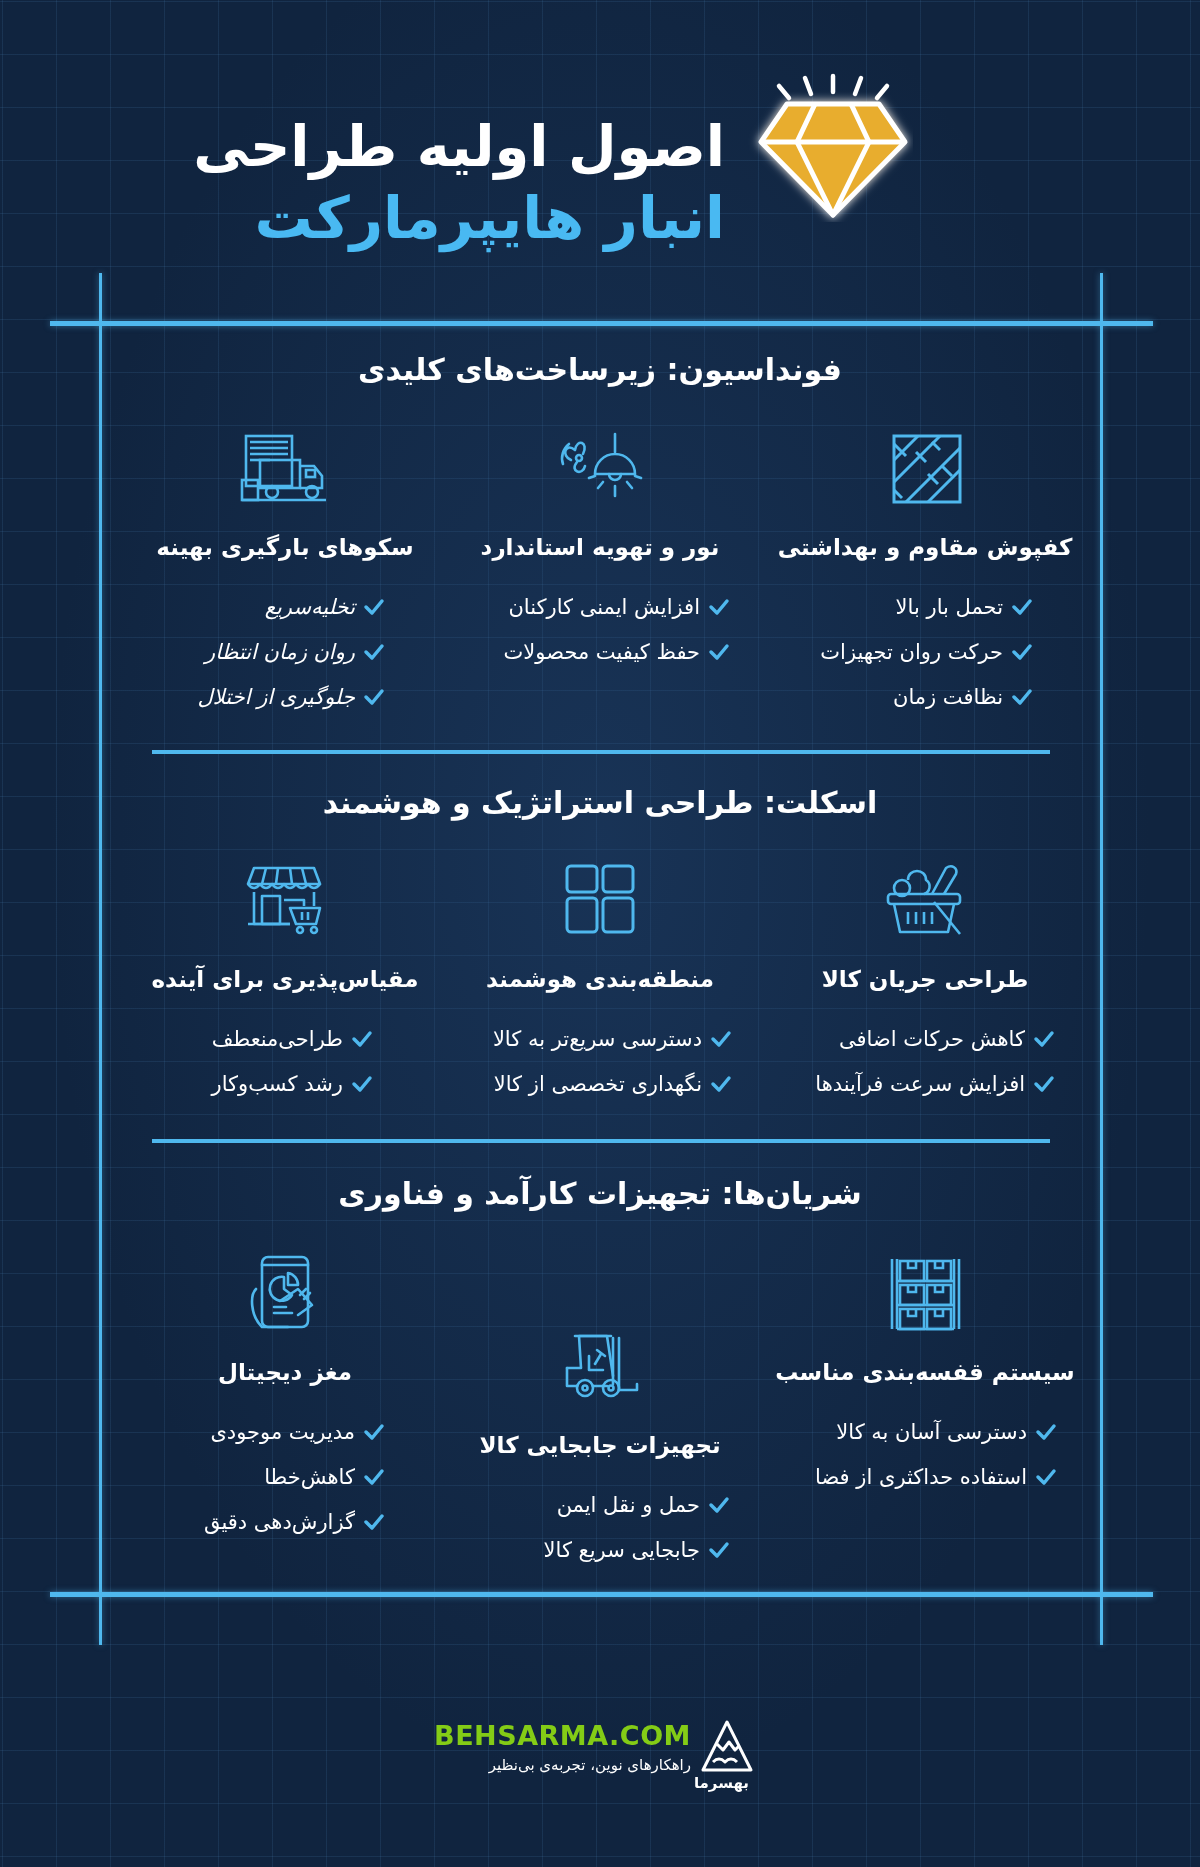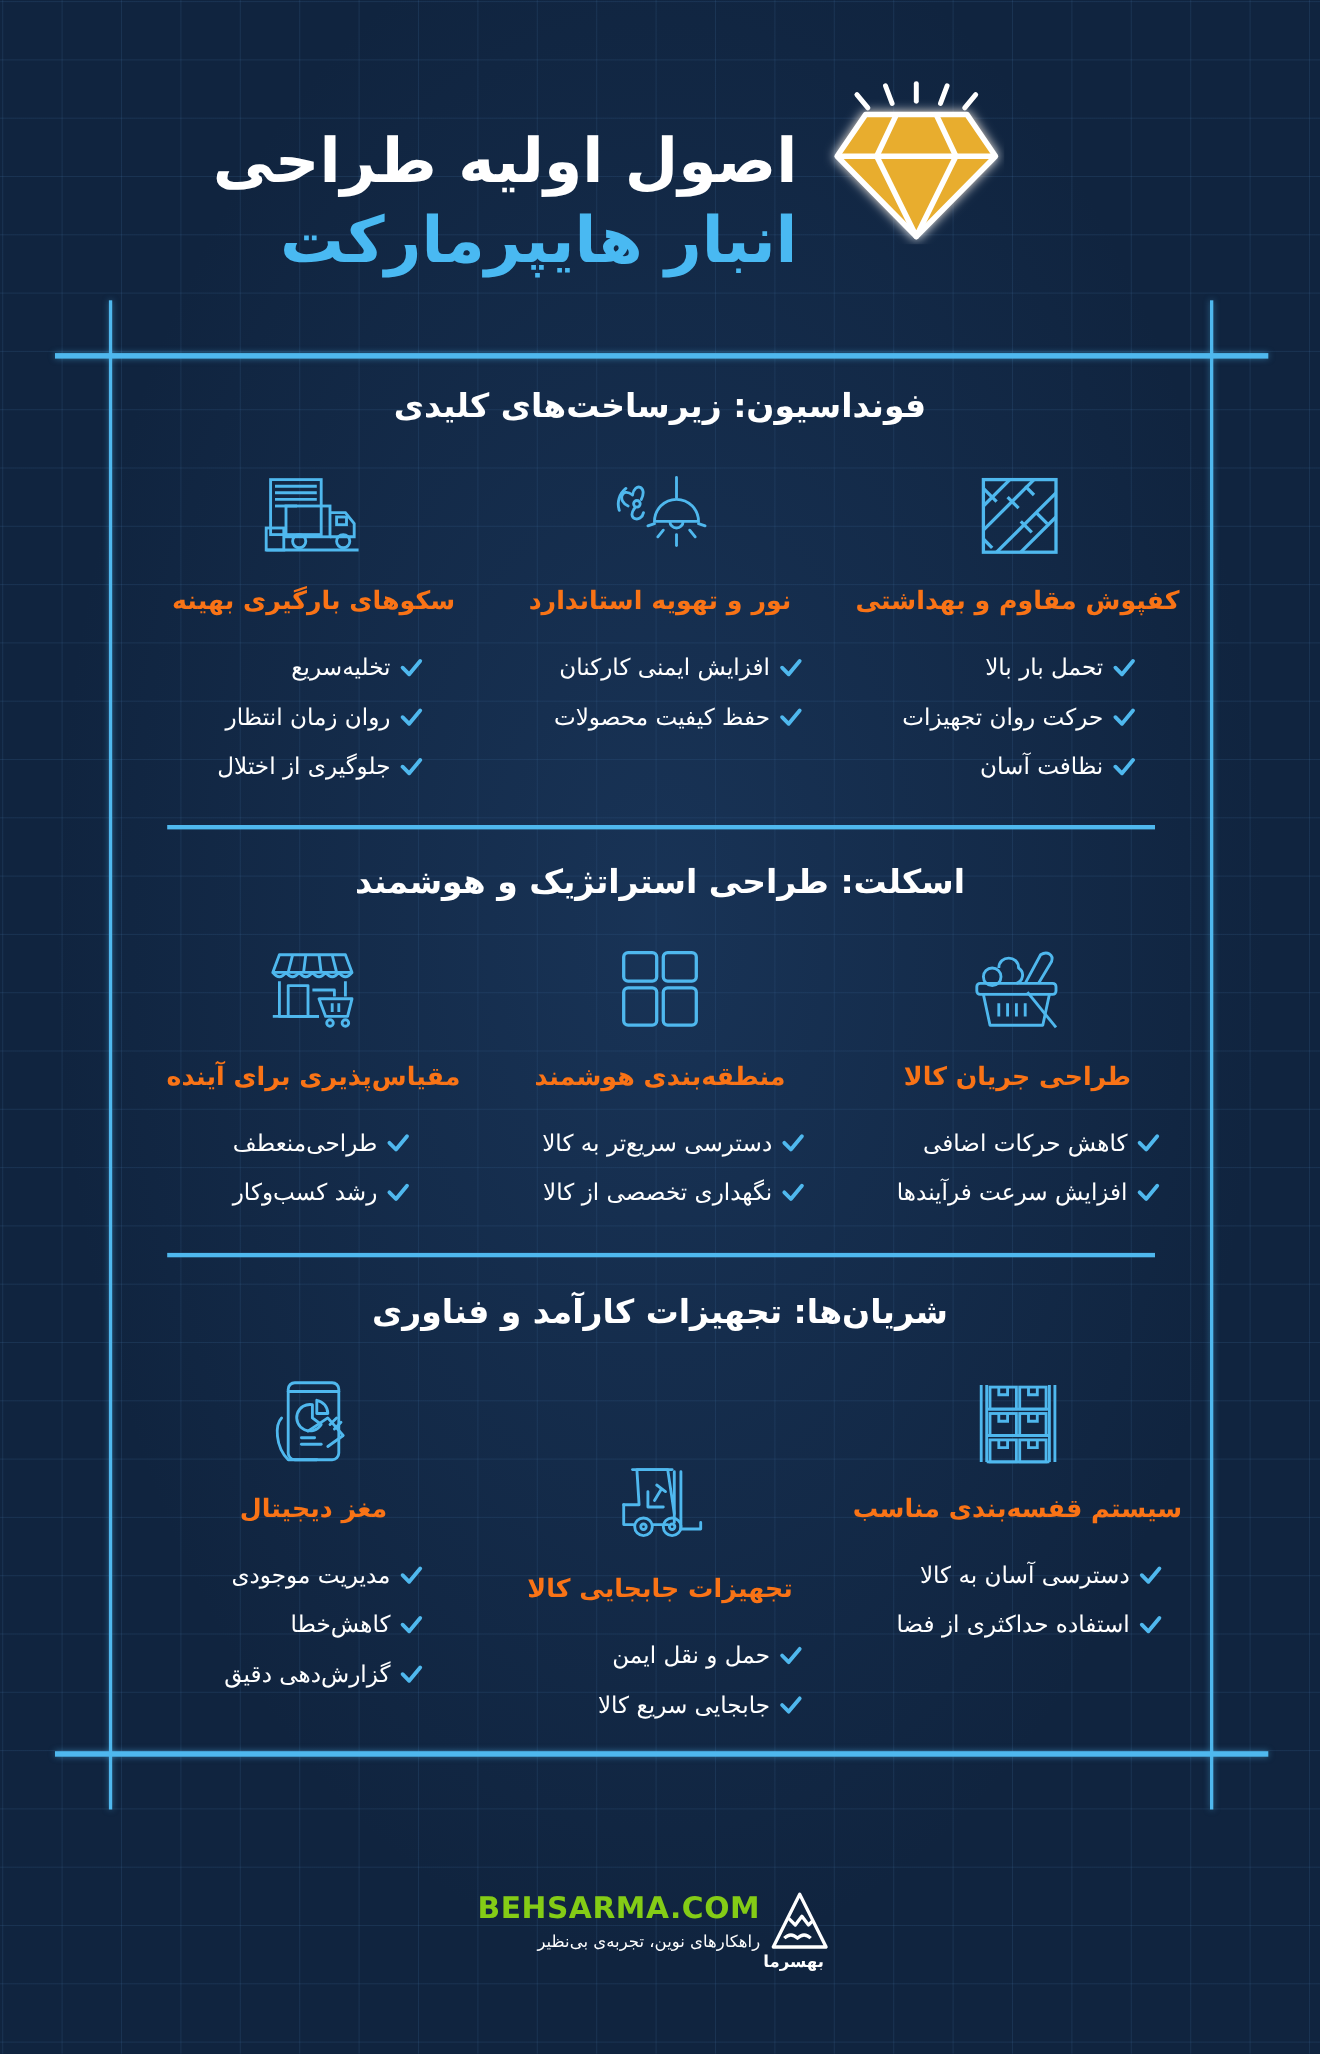--- a/index.html
+++ b/index.html
@@ -35,21 +35,21 @@
   
   .section-title {
     position: absolute; left: 100px; width: 1000px; text-align: center; direction: rtl;
     font-size: 30px; font-weight: bold; color: #ffffff; white-space: nowrap;
   }
 
   
   .card { position: absolute; width: 300px; direction: rtl; }
   .card .icon { display: block; margin: 0 auto; width: 90px; height: 80px; }
   .card-title {
-    text-align: center; font-size: 23px; font-weight: bold; color: #f97316;
+    text-align: center; font-size: 23px; font-weight: bold; color: #ffffff;
     white-space: nowrap; margin-top: 24px;
   }
   .bullets { list-style: none; margin-top: 24px; }
   .bullet {
     display: flex; align-items: center; justify-content: flex-start;
     direction: rtl; height: 45px; font-size: 21px; color: #ffffff; white-space: nowrap;
   }
   .check { width: 22px; height: 18px; margin-left: 8px; flex: none; }
 
   
@@ -123,21 +123,21 @@
     <li class="bullet">
         <svg class="check" viewBox="0 0 22 18">
           <polyline points="3,9 9,15 19,3" fill="none" stroke="#4fb8ee" stroke-width="3.5" stroke-linecap="round" stroke-linejoin="round"></polyline>
         </svg>
         <span>حرکت روان تجهیزات</span>
       </li>
     <li class="bullet">
         <svg class="check" viewBox="0 0 22 18">
           <polyline points="3,9 9,15 19,3" fill="none" stroke="#4fb8ee" stroke-width="3.5" stroke-linecap="round" stroke-linejoin="round"></polyline>
         </svg>
-        <span>نظافت آسان</span>
+        <span>نظافت زمان</span>
       </li>
   </ul>
 </div>
 
 <div class="card" style="left:450px; top:430px;">
   <svg class="icon" viewBox="0 0 90 80" fill="none" stroke="#4fb8ee" stroke-width="2.6" stroke-linecap="round">
     <path d="M20 20 C10 12 6 26 16 30 M22 32 C14 42 28 46 30 36 M28 24 C34 12 22 8 20 20"></path>
     <circle cx="24" cy="28" r="3"></circle>
     <path d="M8 34 A18 18 0 0 1 14 14"></path>
     <line x1="60" y1="4" x2="60" y2="22"></line>
@@ -175,21 +175,21 @@
     <line x1="10" y1="30" x2="30" y2="30"></line>
     <rect x="20" y="30" width="40" height="28"></rect>
     <path d="M60 36 H74 L82 46 V58 H60"></path>
     <rect x="66" y="40" width="9" height="7"></rect>
     <circle cx="32" cy="62" r="6"></circle>
     <circle cx="72" cy="62" r="6"></circle>
     <line x1="2" y1="70" x2="86" y2="70"></line>
     <rect x="2" y="50" width="16" height="20"></rect>
   </svg>
   <div class="card-title">سکوهای بارگیری بهینه</div>
-  <ul class="bullets" style="padding-right:50px;">
+  <ul class="bullets" style="padding-right:50px;font-style:italic;">
     <li class="bullet">
         <svg class="check" viewBox="0 0 22 18">
           <polyline points="3,9 9,15 19,3" fill="none" stroke="#4fb8ee" stroke-width="3.5" stroke-linecap="round" stroke-linejoin="round"></polyline>
         </svg>
         <span>تخلیه‌سریع</span>
       </li>
     <li class="bullet">
         <svg class="check" viewBox="0 0 22 18">
           <polyline points="3,9 9,15 19,3" fill="none" stroke="#4fb8ee" stroke-width="3.5" stroke-linecap="round" stroke-linejoin="round"></polyline>
         </svg>

